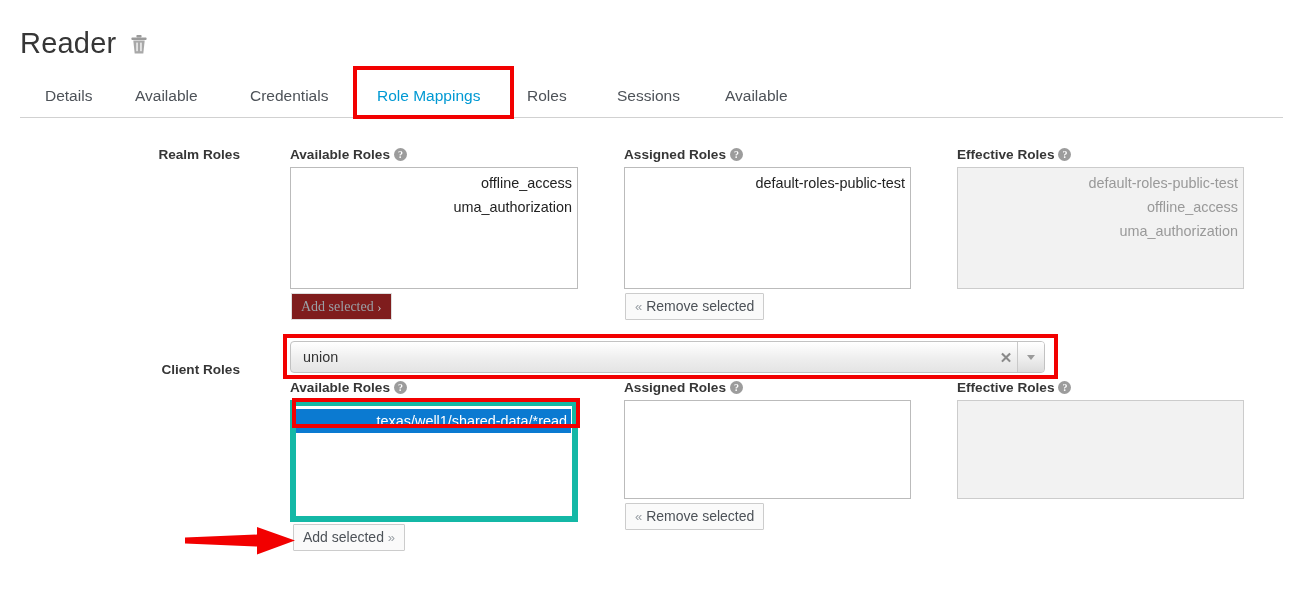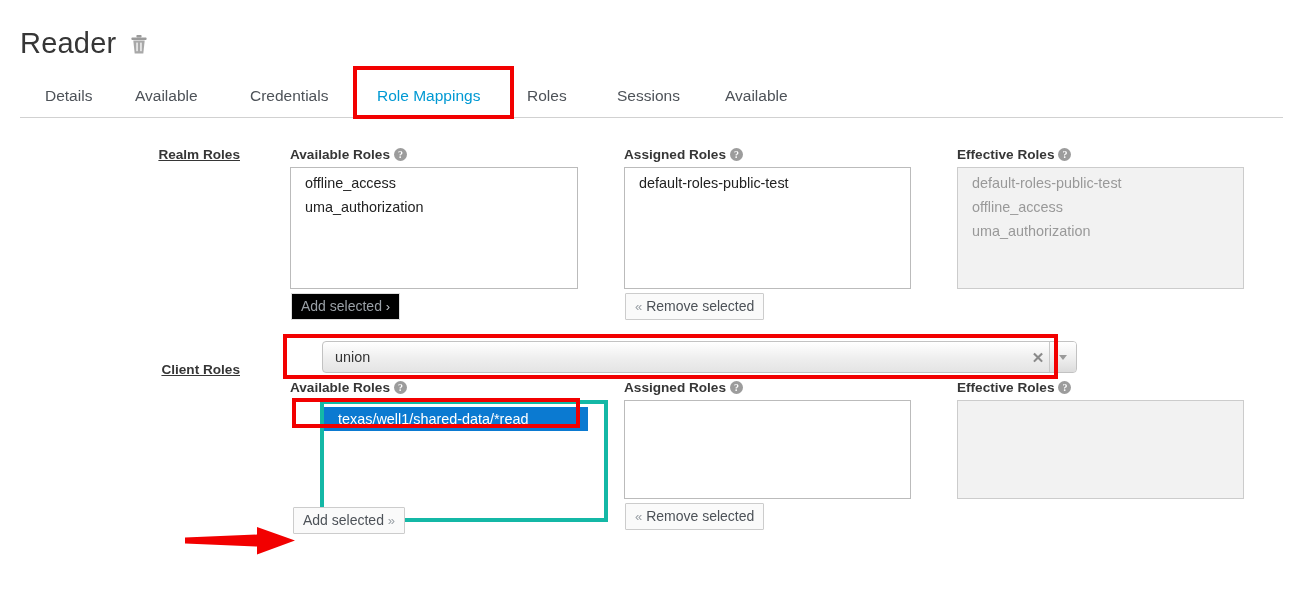--- a/index.html
+++ b/index.html
@@ -36,64 +36,64 @@
   }
   .tab.active { color: #0099d3; }
   .tab.active:after {
     content:""; position:absolute; left:-14px; right:-14px; bottom:-1px;
     height: 3px; background:#0099d3;
   }
 
   
   .ctrl-label {
     position: absolute; font-size: 13.6px; font-weight: bold; color: #363636;
-    text-align: right; white-space: nowrap; text-decoration: underline;
+    text-align: right; white-space: nowrap;
   }
   .col-label {
     position: absolute; font-size: 13.6px; font-weight: bold; color: #363636;
     white-space: nowrap;
   }
   .help-icon {
     display:inline-block; width:13px; height:13px; border-radius:50%;
     background:#9c9c9c; color:#fff; font-size:10px; font-weight:bold;
     line-height:13px; text-align:center; vertical-align:1px; margin-left:4px;
     font-family:"Liberation Serif", serif; cursor:pointer;
   }
 
   
   .listbox {
     position: absolute; background: #fff; border: 1px solid #bbbbbb;
-    overflow: hidden; padding: 3px 16px 0 0;
-  }
-  .listbox.focused { border: 4px solid #14b8a6; margin-left: 30px; }
+    overflow: hidden; padding: 3px 1px 0 0; text-align: right;
+  }
+  .listbox.focused { border: 6px solid #14b8a6; }
   .listbox.readonly { background: #f2f2f2; border: 1px solid #cccccc; }
   .listopt {
     font-size: 14.4px; color: #222; padding: 2px 4px 2px 14px;
     line-height: 20px; white-space: nowrap; cursor: pointer;
   }
   .listbox.readonly .listopt { color: #999999; cursor: default; }
   .listopt.selected { background: #0b7ad1; color: #ffffff; }
 
   
   .btn {
     position: absolute; font-size: 14px; background: #fafafa;
     border: 1px solid #cccccc; border-radius: 1px; color: #4d5258;
     padding: 0 9px; height: 27px; line-height: 25px; white-space: nowrap;
     cursor: pointer;
   }
-  .btn.disabled { background:#000000; color:#9aa0a6; border-color:#dedede; cursor:default; }
+  .btn.disabled { background:#7f1d1d; color:#9aa0a6; border-color:#dedede; cursor:default;font-family:Liberation Serif, serif; }
   .btn .chev { color:#9aa0a6; font-size: 13px; }
   .btn.disabled .chev { color:#bfc3c7; }
 
   
   .combo {
     position: absolute; height: 32px; border: 1px solid #c2c2c2;
     border-radius: 4px;
     background: linear-gradient(to bottom, #ffffff 0%, #eeeeee 55%, #e4e4e4 100%);
-    display: flex; align-items: center; margin-left: 32px;
+    display: flex; align-items: center;
   }
   .combo-value {
     flex: 1; font-size: 14.4px; color: #333; padding-left: 12px;
     white-space: nowrap; overflow: hidden;
   }
   .combo-clear {
     width: 22px; text-align: center; color: #8a8a8a; font-size: 15px;
     font-weight: bold; cursor: pointer; line-height: 1;
   }
   .combo-arrow {
@@ -182,21 +182,21 @@
         <i></i>
       </div>
   </div>
 
   <div class="col-label" style="left:290px; top:380px;">
     <span>Available Roles</span><span class="help-icon">?</span>
   </div>
   <div class="listbox focused" style="left:290px; top:400px; width:288px; height:122px;">
     <div class="listopt selected">texas/well1/shared-data/*read</div>
   </div>
-  <div class="btn" style="left:293px; top:507px;">
+  <div class="btn" style="left:293px; top:524px;">
     <span>Add selected</span>
     <span class="chev">»</span>
   </div>
 
   <div class="col-label" style="left:624px; top:380px;">
     <span>Assigned Roles</span><span class="help-icon">?</span>
   </div>
   <div class="listbox" style="left:624px; top:400px; width:287px; height:99px;"></div>
   <div class="btn" style="left:625px; top:503px;">
     <span class="chev">«</span>

